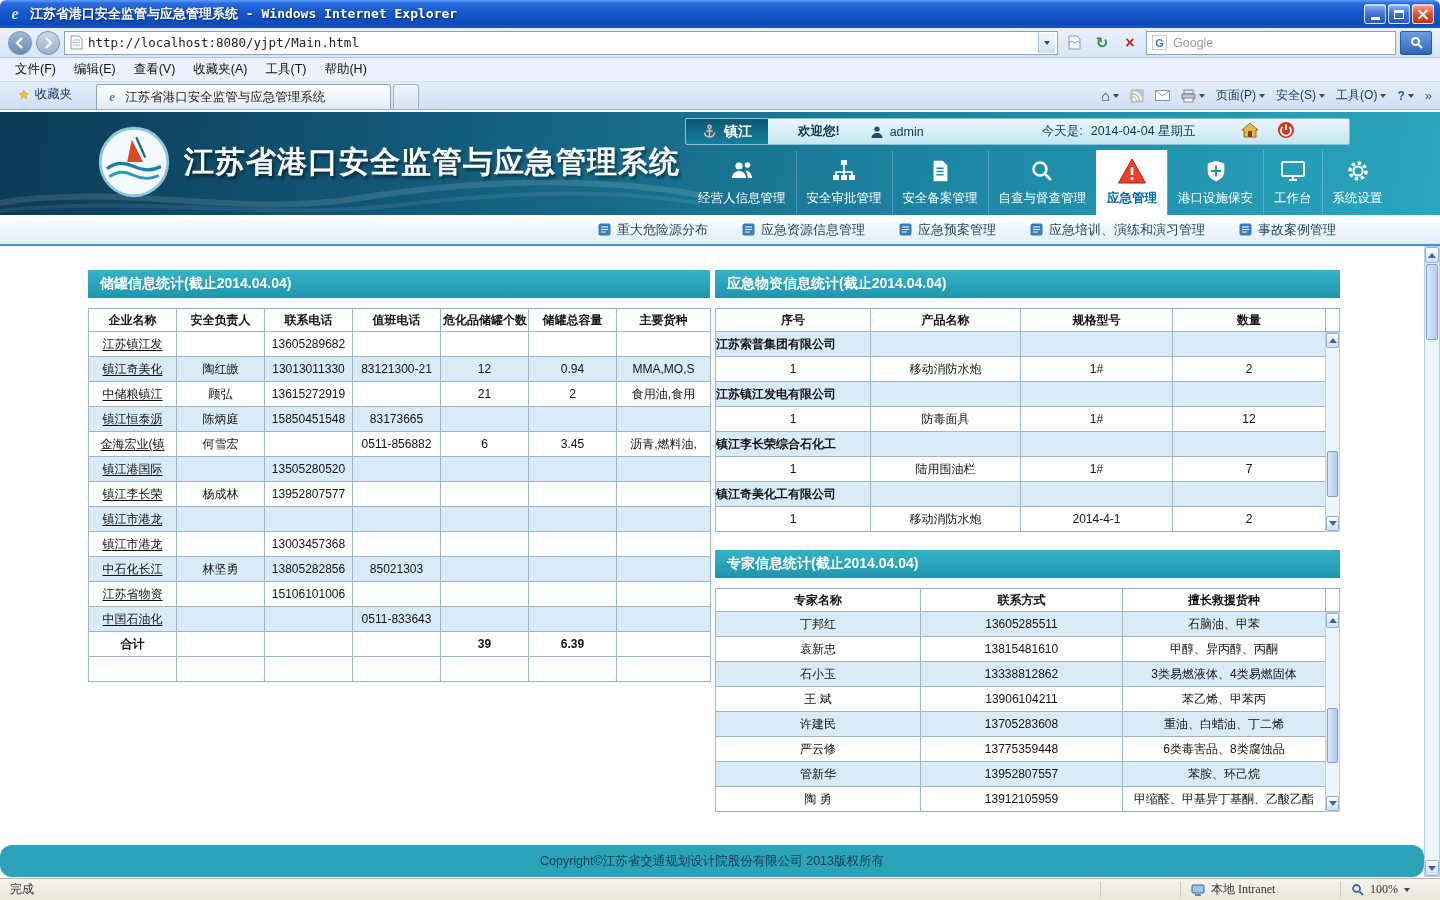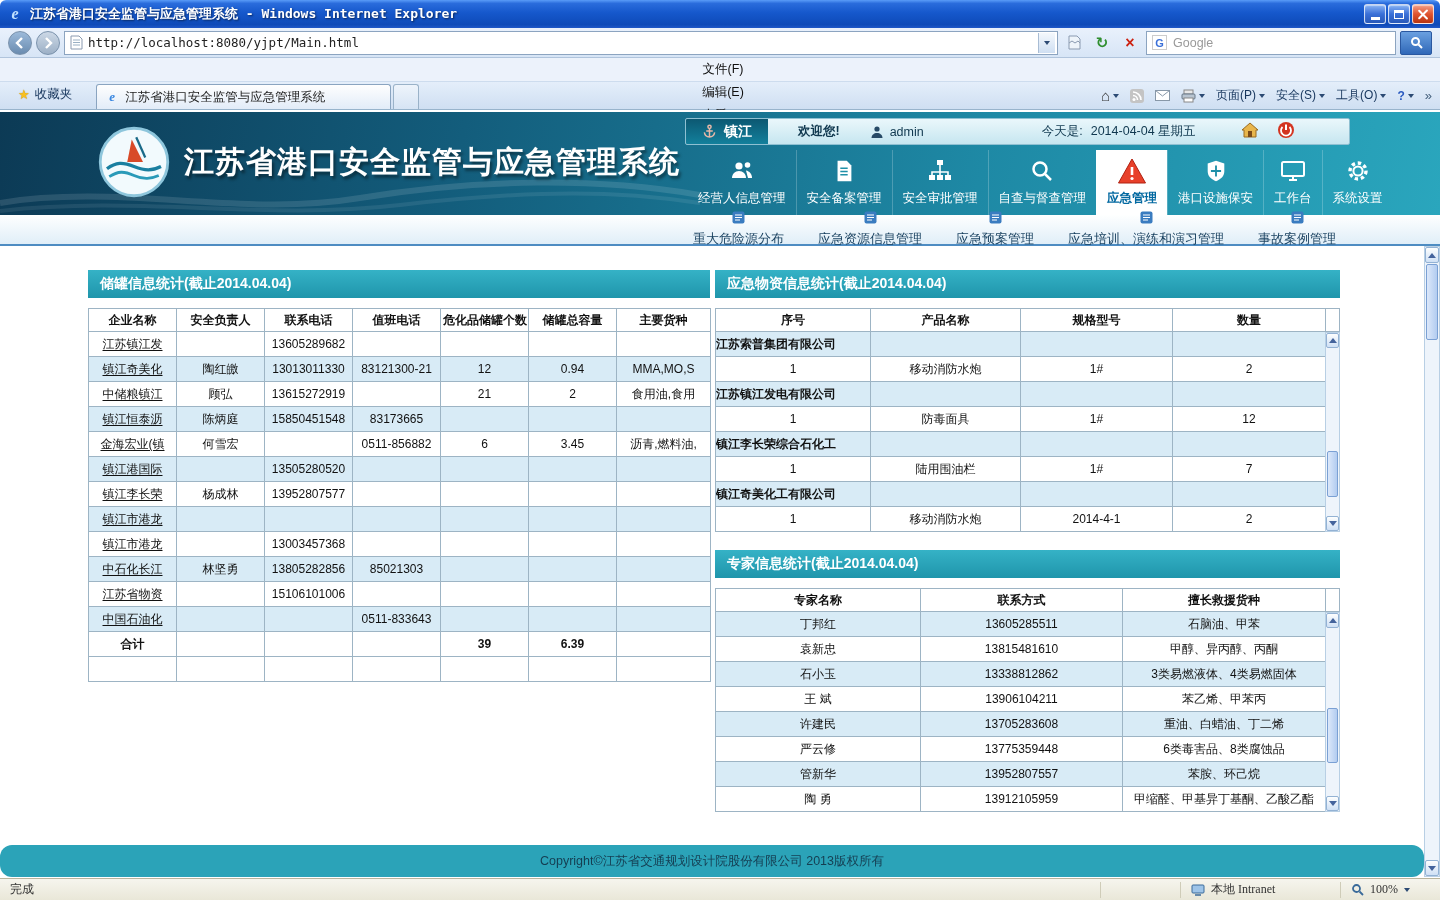--- a/index.html
+++ b/index.html
@@ -41,21 +41,21 @@
   .glyph-refresh { color:#2f8f2f; font-weight:bold; font-size:15px; }
   .glyph-stop { color:#cc2211; font-weight:bold; font-size:16px; }
   .search-field { width:250px; height:24px; background:#fff; border:1px solid #8ca4c0; display:flex; align-items:center; gap:6px; padding:0 5px; }
   .google-g { width:15px; height:15px; border:1px solid #ccc; color:#3a6fd8; font-weight:bold; font-size:11px;
     display:flex; align-items:center; justify-content:center; background:#fff; }
   .search-text { flex:1; color:#999; font-size:12.5px; }
   .search-btn { width:32px; height:24px; border:1px solid #2a58a0; border-radius:2px;
     background:linear-gradient(#6aa0e0,#3068b8); display:flex; align-items:center; justify-content:center; gap:2px; }
 
   
-  .menubar { height:24px; background:#ecf2fb; border-bottom:1px solid #cddcee; display:flex; align-items:center; padding-left:6px;flex-direction:column; }
+  .menubar { height:24px; background:#ecf2fb; border-bottom:1px solid #cddcee; display:flex; align-items:center; padding-left:6px; }
   .menu-item { padding:3px 9px; font-size:12.5px; color:#111; }
 
   
   .tabsbar { height:28px; background:linear-gradient(#e4eefa,#cfdff2); border-bottom:1px solid #98b4cc;
     display:flex; align-items:flex-end; padding:0 8px; }
   .fav-btn { display:flex; align-items:center; gap:5px; padding:5px 10px 6px; font-size:12.5px; color:#16355c; }
   .star { color:#f8c020; font-size:13px; text-shadow:0 0 1px #a07008; }
   .tab { display:flex; align-items:center; gap:6px; width:295px; height:25px; margin-left:14px;
     background:linear-gradient(#fefefe,#e2ecf8); border:1px solid #8aa4c0; border-bottom:none;
     border-radius:3px 3px 0 0; padding:0 8px; font-size:12.5px; color:#222; }
@@ -94,21 +94,21 @@
   .nav-item { display:flex; flex-direction:column; align-items:center; padding:7px 10px 0; gap:5px;
     color:#fff; font-size:12.5px; border-left:1px solid rgba(255,255,255,.22); white-space:nowrap; }
   .nav-item:first-child { border-left:none; }
   .nav-item.active { background:#fff; color:#0369a1; font-weight:bold; }
   .nav-ic { height:28px; display:flex; align-items:center; }
 
   .subnav { position:absolute; top:105px; left:0; width:1440px; height:31px;
     background:linear-gradient(#feffff,#e0eef8); border-bottom:2px solid #4e8cc2;
     display:flex; align-items:center; justify-content:flex-end; gap:34px; padding-right:104px;
     font-size:13px; color:#173f5e; }
-  .subnav-item { display:flex; align-items:center; gap:6px; white-space:nowrap;flex-direction:column; }
+  .subnav-item { display:flex; align-items:center; gap:6px; white-space:nowrap; }
 
   
   .panel { position:absolute; }
   .panel-header { height:28px; background:linear-gradient(#35b2c6,#1f95ab); color:#fff; font-weight:bold;
     font-size:14px; display:flex; align-items:center; padding-left:12px; }
   .datatable { border-collapse:collapse; table-layout:fixed; margin-top:10px; font-size:12px; color:#111; background:#fff; }
   .datatable th, .datatable td { border:1px solid #9db4c4; text-align:center; padding:0 2px;
     overflow:hidden; white-space:nowrap; }
   .datatable th { height:23px; font-weight:bold; background:#fff; }
   .datatable tbody tr { height:25px; }
@@ -341,38 +341,38 @@
                 <circle cx="10" cy="8" r="3.6" fill="#fff"></circle>
                 <path d="M3 20c0-4 3-7 7-7s7 3 7 7z" fill="#fff"></path>
                 <circle cx="18.5" cy="7" r="2.8" fill="#fff"></circle>
                 <path d="M17 12.6c3.4.6 6 3.6 6 7.4h-4" fill="#fff"></path>
               </svg>
           </span>
           <span>经营人信息管理</span>
         </div>
         <div class="nav-item">
           <span class="nav-ic">
-            <svg width="24" height="26" viewBox="0 0 26 26">
-                <path d="M6 2h10l5 5v17H6z" fill="#fff"></path>
-                <path d="M9 10h8M9 13.5h8M9 17h8" stroke="#1f90a8" stroke-width="1.5"></path>
-              </svg>
-          </span>
-          <span>安全备案管理</span>
-        </div>
-        <div class="nav-item">
-          <span class="nav-ic">
             <svg width="26" height="26" viewBox="0 0 26 26" fill="#fff">
                 <rect x="10" y="2" width="6" height="5"></rect>
                 <rect x="2" y="17" width="6" height="5"></rect>
                 <rect x="10" y="17" width="6" height="5"></rect>
                 <rect x="18" y="17" width="6" height="5"></rect>
                 <path d="M13 7v4M5 17v-3h16v3M13 11v6" stroke="#fff" fill="none" stroke-width="1.6"></path>
               </svg>
           </span>
           <span>安全审批管理</span>
+        </div>
+        <div class="nav-item">
+          <span class="nav-ic">
+            <svg width="24" height="26" viewBox="0 0 26 26">
+                <path d="M6 2h10l5 5v17H6z" fill="#fff"></path>
+                <path d="M9 10h8M9 13.5h8M9 17h8" stroke="#1f90a8" stroke-width="1.5"></path>
+              </svg>
+          </span>
+          <span>安全备案管理</span>
         </div>
         <div class="nav-item">
           <span class="nav-ic">
             <svg width="26" height="26" viewBox="0 0 26 26" fill="none" stroke="#fff" stroke-width="2.5">
                 <circle cx="11" cy="11" r="6.5"></circle>
                 <path d="M16 16l6 6"></path>
               </svg>
           </span>
           <span>自查与督查管理</span>
         </div>

